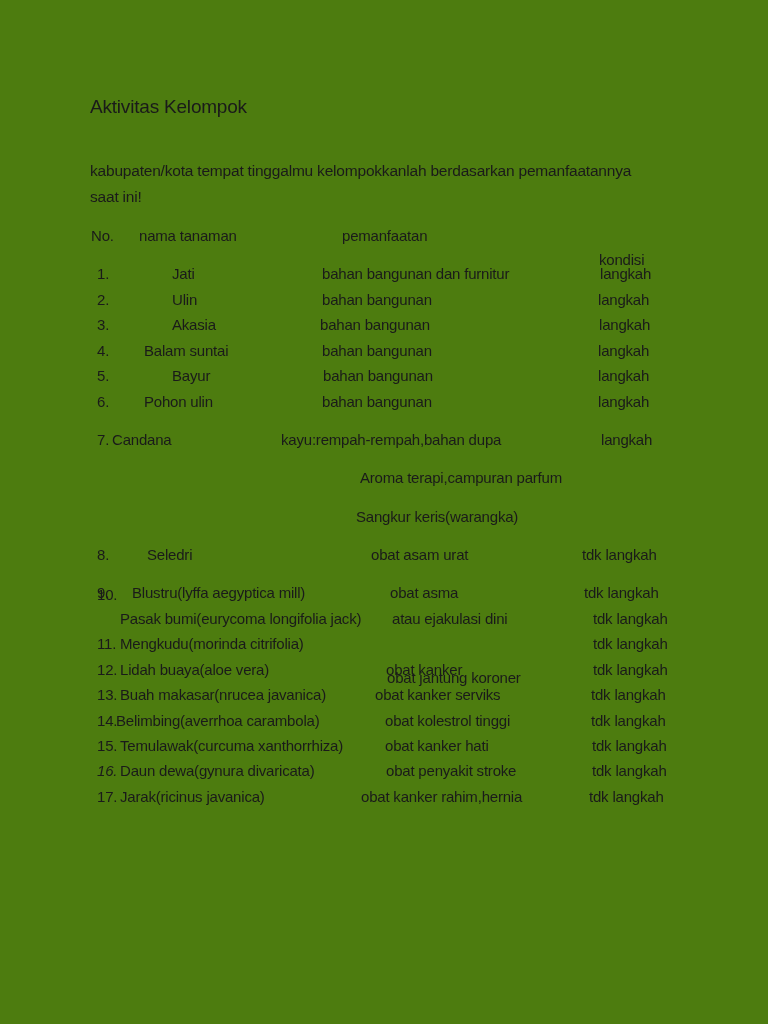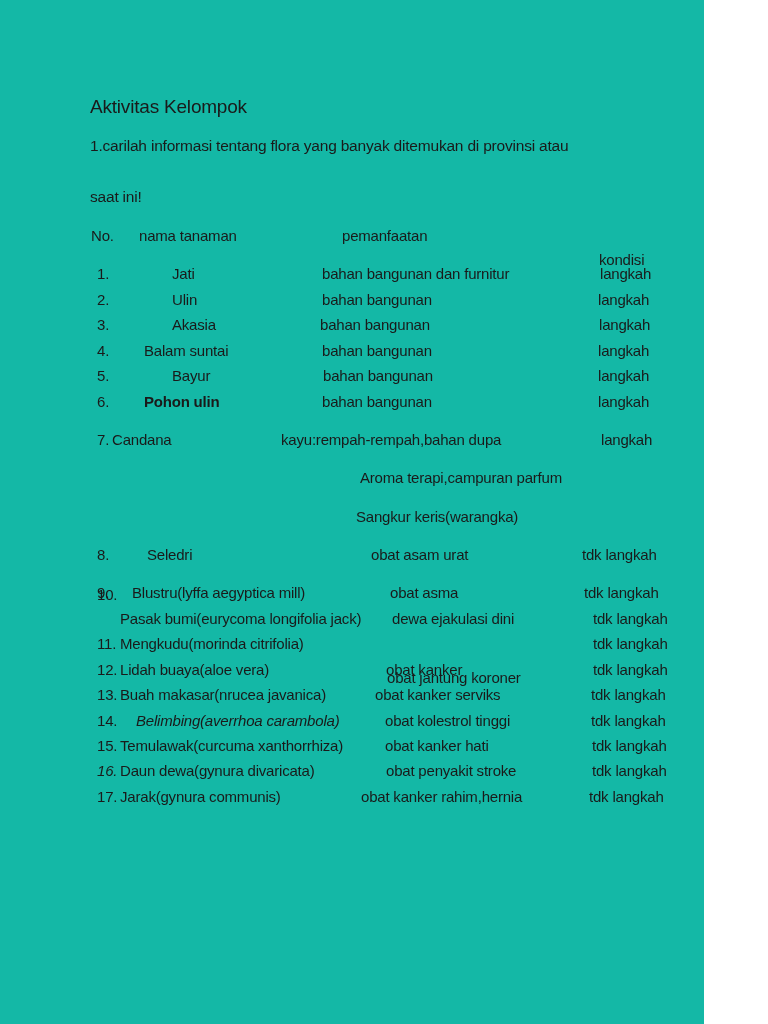--- a/index.html
+++ b/index.html
@@ -11,22 +11,22 @@
       width: 768px;
       height: 1024px;
       position: relative;
       overflow: hidden;
       font-family: "Liberation Sans", sans-serif;
       color: #1a1a1a;
     }
     .page {
       position: absolute;
       left: 0; top: 0;
-      width: 704px; height: 1024px;
-      background: #14b8a6;
+      width: 768px; height: 1024px;
+      background: #4d7c0f;
     }
     .t {
       position: absolute;
       white-space: nowrap;
       font-size: 15px;
       line-height: 18px;
       letter-spacing: -0.2px;
     }
     .title {
       font-size: 19px;
@@ -37,21 +37,21 @@
       font-size: 15.5px;
     }
   </style>
 </head>
 <body>
 
 <div class="page">
 
   <div class="t title" style="left:90px; top:96px;">Aktivitas Kelompok</div>
 
-  <div class="t para" style="left:90px; top:137px;">1.carilah informasi tentang flora yang banyak ditemukan di provinsi atau</div>
+  <div class="t para" style="left:90px; top:162px;">kabupaten/kota tempat tinggalmu kelompokkanlah berdasarkan pemanfaatannya</div>
   <div class="t para" style="left:90px; top:188px;">saat ini!</div>
 
   <div>
     <div class="t" style="left:91px; top:227px;">No.</div>
     <div class="t" style="left:139px; top:227px;">nama tanaman</div>
     <div class="t" style="left:342px; top:227px;">pemanfaatan</div>
     <div class="t" style="left:599px; top:227px;margin-top:24px;">kondisi</div>
   </div>
 
   <div>
@@ -84,21 +84,21 @@
 
   <div>
     <div class="t" style="left:97px; top:367px;">5.</div>
     <div class="t" style="left:172px; top:367px;">Bayur</div>
     <div class="t" style="left:323px; top:367px;">bahan bangunan</div>
     <div class="t" style="left:598px; top:367px;">langkah</div>
   </div>
 
   <div>
     <div class="t" style="left:97px; top:393px;">6.</div>
-    <div class="t" style="left:144px; top:393px;font-weight:bold;">Pohon ulin</div>
+    <div class="t" style="left:144px; top:393px;">Pohon ulin</div>
     <div class="t" style="left:322px; top:393px;">bahan bangunan</div>
     <div class="t" style="left:598px; top:393px;">langkah</div>
   </div>
 
   <div>
     <div class="t" style="left:97px; top:431px;">7.</div>
     <div class="t" style="left:112px; top:431px;">Candana</div>
     <div class="t" style="left:281px; top:431px;">kayu:rempah-rempah,bahan dupa</div>
     <div class="t" style="left:601px; top:431px;">langkah</div>
     <div class="t" style="left:360px; top:469px;">Aroma terapi,campuran parfum</div>
@@ -115,21 +115,21 @@
   <div>
     <div class="t" style="left:97px; top:584px;">9.</div>
     <div class="t" style="left:132px; top:584px;">Blustru(lyffa aegyptica mill)</div>
     <div class="t" style="left:390px; top:584px;">obat asma</div>
     <div class="t" style="left:584px; top:584px;">tdk langkah</div>
   </div>
 
   <div>
     <div class="t" style="left:97px; top:586px;text-align:right;">10.</div>
     <div class="t" style="left:120px; top:610px;">Pasak bumi(eurycoma longifolia jack)</div>
-    <div class="t" style="left:392px; top:610px;">dewa ejakulasi dini</div>
+    <div class="t" style="left:392px; top:610px;">atau ejakulasi dini</div>
     <div class="t" style="left:593px; top:610px;">tdk langkah</div>
   </div>
 
   <div>
     <div class="t" style="left:97px; top:635px;">11.</div>
     <div class="t" style="left:120px; top:635px;">Mengkudu(morinda citrifolia)</div>
     <div class="t" style="left:387px; top:669px;">obat jantung koroner</div>
     <div class="t" style="left:593px; top:635px;">tdk langkah</div>
   </div>
 
@@ -142,39 +142,39 @@
 
   <div>
     <div class="t" style="left:97px; top:686px;">13.</div>
     <div class="t" style="left:120px; top:686px;">Buah makasar(nrucea javanica)</div>
     <div class="t" style="left:375px; top:686px;">obat kanker serviks</div>
     <div class="t" style="left:591px; top:686px;">tdk langkah</div>
   </div>
 
   <div>
     <div class="t" style="left:97px; top:712px;">14.</div>
-    <div class="t" style="left:136px; top:712px;font-style:italic;">Belimbing(averrhoa carambola)</div>
+    <div class="t" style="left:116px; top:712px;">Belimbing(averrhoa carambola)</div>
     <div class="t" style="left:385px; top:712px;">obat kolestrol tinggi</div>
     <div class="t" style="left:591px; top:712px;">tdk langkah</div>
   </div>
 
   <div>
     <div class="t" style="left:97px; top:737px;">15.</div>
     <div class="t" style="left:120px; top:737px;">Temulawak(curcuma xanthorrhiza)</div>
     <div class="t" style="left:385px; top:737px;">obat kanker hati</div>
     <div class="t" style="left:592px; top:737px;">tdk langkah</div>
   </div>
 
   <div>
     <div class="t" style="left:97px; top:762px;font-style:italic;">16.</div>
     <div class="t" style="left:120px; top:762px;">Daun dewa(gynura divaricata)</div>
     <div class="t" style="left:386px; top:762px;">obat penyakit stroke</div>
     <div class="t" style="left:592px; top:762px;">tdk langkah</div>
   </div>
 
   <div>
     <div class="t" style="left:97px; top:788px;">17.</div>
-    <div class="t" style="left:120px; top:788px;">Jarak(gynura communis)</div>
+    <div class="t" style="left:120px; top:788px;">Jarak(ricinus javanica)</div>
     <div class="t" style="left:361px; top:788px;">obat kanker rahim,hernia</div>
     <div class="t" style="left:589px; top:788px;">tdk langkah</div>
   </div>
 
 </div>
 
 </body></html>

